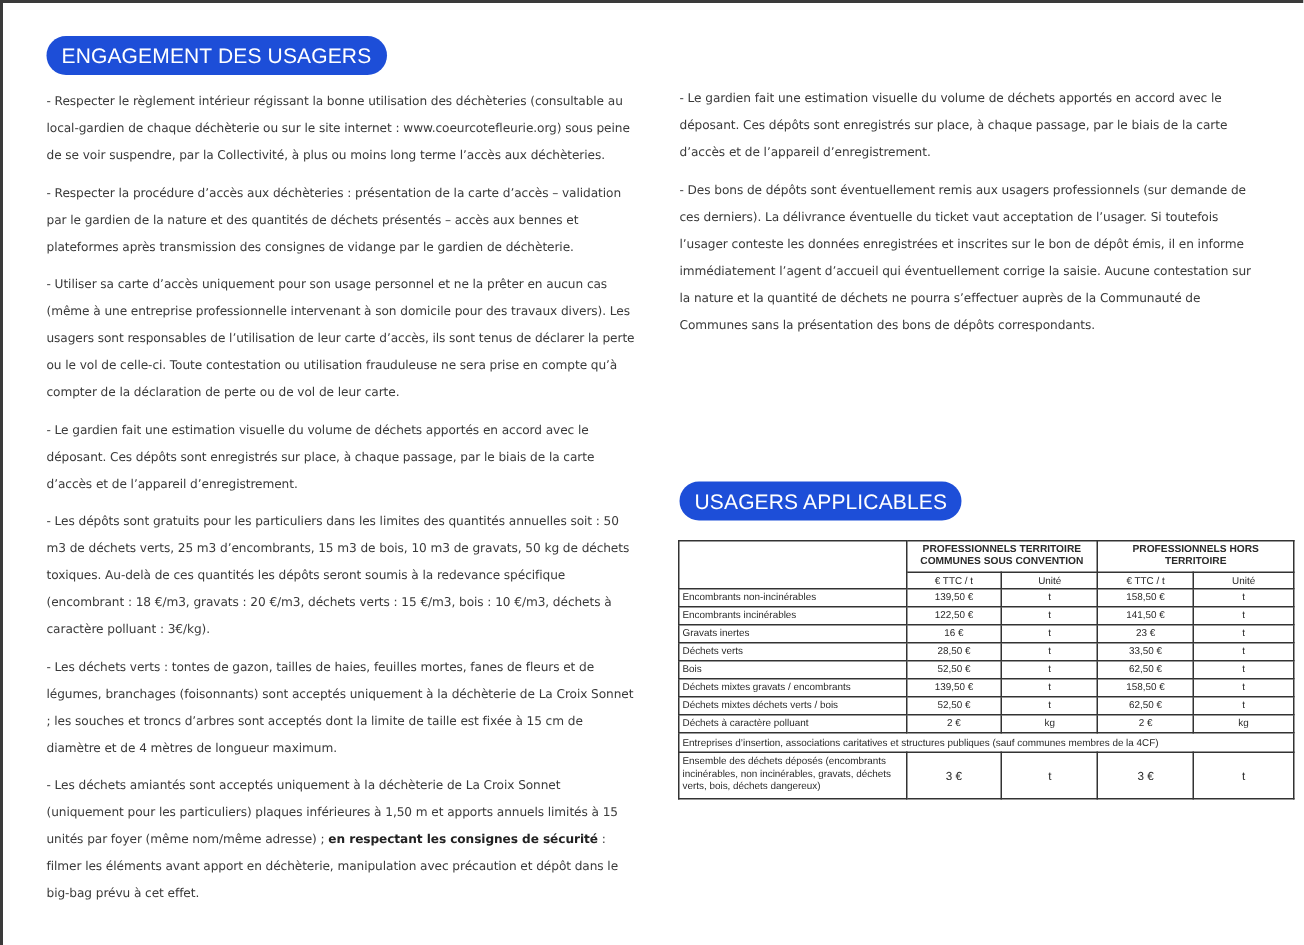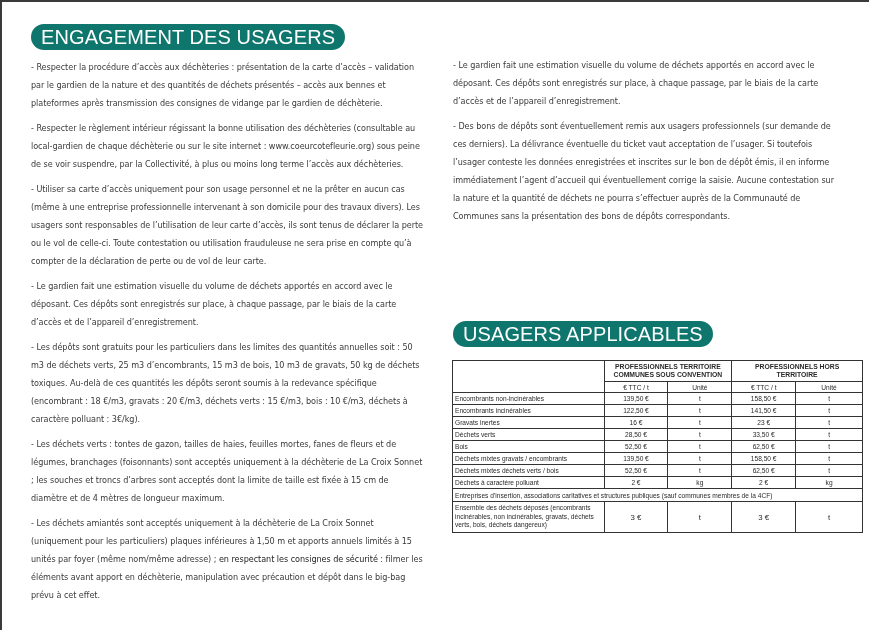--- a/index.html
+++ b/index.html
@@ -10,39 +10,39 @@
     color: #3a3a3a;
     position: relative;
   }
   .frame {
     position: absolute; left: 0; top: 0; width: 869px; height: 630px;
     border-left: 2px solid #3a3a3a; border-top: 2px solid #3a3a3a;
     box-sizing: border-box;
   }
   .pill {
     position: absolute;
-    background: #0f766e;
+    background: #1d4ed8;
     color: #ffffff;
     border-radius: 14px;
     font-family: "Liberation Sans", sans-serif;
-    font-size: 20px;
+    font-size: 14px;
     line-height: 26px;
     height: 26px;
     padding: 0 10px;
     letter-spacing: 0.1px;
     white-space: nowrap;
   }
   .col {
     position: absolute;
     font-size: 8.1px;
     line-height: 18px;
     letter-spacing: -0.05px;
   }
   .col p { margin: 0 0 7px 0; }
-  .col b { color: #222; font-weight: normal; }
+  .col b { color: #222; font-weight: bold; }
   #left { left: 31px; top: 58px; width: 392px; }
   #right { left: 453px; top: 56px; width: 385px; }
 
   table.tarifs {
     position: absolute; left: 452px; top: 360px; width: 411px;
     border-collapse: collapse;
     font-family: "Liberation Sans", sans-serif;
     font-size: 6.6px;
     color: #2a2a2a;
   }
@@ -63,22 +63,22 @@
   table.tarifs td.big { font-size: 7.8px; }
 </style>
 </head>
 <body>
 
 <div class="frame"></div>
 
 <div class="pill" style="left:31px; top:24px;">ENGAGEMENT DES USAGERS</div>
 
 <div id="left" class="col">
+  <p>- Respecter le règlement intérieur régissant la bonne utilisation des déchèteries (consultable au local-gardien de chaque déchèterie ou sur le site internet : www.coeurcotefleurie.org) sous peine de se voir suspendre, par la Collectivité, à plus ou moins long terme l’accès aux déchèteries.</p>
   <p>- Respecter la procédure d’accès aux déchèteries : présentation de la carte d’accès – validation par le gardien de la nature et des quantités de déchets présentés – accès aux bennes et plateformes après transmission des consignes de vidange par le gardien de déchèterie.</p>
-  <p>- Respecter le règlement intérieur régissant la bonne utilisation des déchèteries (consultable au local-gardien de chaque déchèterie ou sur le site internet : www.coeurcotefleurie.org) sous peine de se voir suspendre, par la Collectivité, à plus ou moins long terme l’accès aux déchèteries.</p>
   <p>- Utiliser sa carte d’accès uniquement pour son usage personnel et ne la prêter en aucun cas (même à une entreprise professionnelle intervenant à son domicile pour des travaux divers). Les usagers sont responsables de l’utilisation de leur carte d’accès, ils sont tenus de déclarer la perte ou le vol de celle-ci. Toute contestation ou utilisation frauduleuse  ne sera prise en compte qu’à compter de la déclaration de perte ou de vol de leur carte.</p>
   <p>- Le gardien fait une estimation visuelle du volume de déchets apportés en accord avec le déposant. Ces dépôts sont enregistrés sur place, à chaque passage, par le biais de la carte d’accès et de l’appareil d’enregistrement.</p>
   <p>- Les dépôts sont gratuits pour les particuliers dans les limites des quantités annuelles soit : 50 m3 de déchets verts, 25 m3 d’encombrants, 15 m3 de bois, 10 m3 de gravats, 50 kg de déchets toxiques. Au-delà de ces quantités les dépôts seront soumis à la redevance spécifique (encombrant : 18 €/m3, gravats : 20 €/m3, déchets verts : 15 €/m3,  bois : 10 €/m3, déchets à caractère polluant : 3€/kg).</p>
   <p>- Les déchets verts : tontes de gazon, tailles de haies, feuilles mortes, fanes de fleurs et de légumes, branchages (foisonnants) sont acceptés uniquement à la déchèterie de La Croix Sonnet ;  les souches et troncs d’arbres sont acceptés dont la limite de taille est fixée à 15 cm de diamètre et de 4 mètres de longueur maximum.</p>
   <p><span>- Les déchets amiantés sont acceptés uniquement à la déchèterie de La Croix Sonnet (uniquement pour les particuliers) plaques inférieures à 1,50 m et apports annuels limités à 15 unités par foyer (même nom/même adresse) ; </span><b>en respectant les consignes de sécurité</b><span> : filmer les éléments avant apport en déchèterie, manipulation avec précaution et dépôt dans le big-bag prévu à cet effet.</span></p>
 </div>
 
 <div id="right" class="col">
   <p>- Le gardien fait une estimation visuelle du volume de déchets apportés en accord avec le déposant. Ces dépôts sont enregistrés sur place, à chaque passage, par le biais de la carte d’accès et de l’appareil d’enregistrement.</p>
   <p>- Des bons de dépôts sont éventuellement remis aux usagers professionnels (sur demande de ces derniers). La délivrance éventuelle du ticket vaut acceptation de l’usager. Si toutefois l’usager conteste les données enregistrées et inscrites sur le bon de dépôt émis, il en informe immédiatement l’agent d’accueil qui éventuellement corrige la saisie. Aucune contestation sur la nature et la quantité de déchets ne pourra s’effectuer auprès de la Communauté de Communes sans la présentation des bons de dépôts correspondants.</p>

